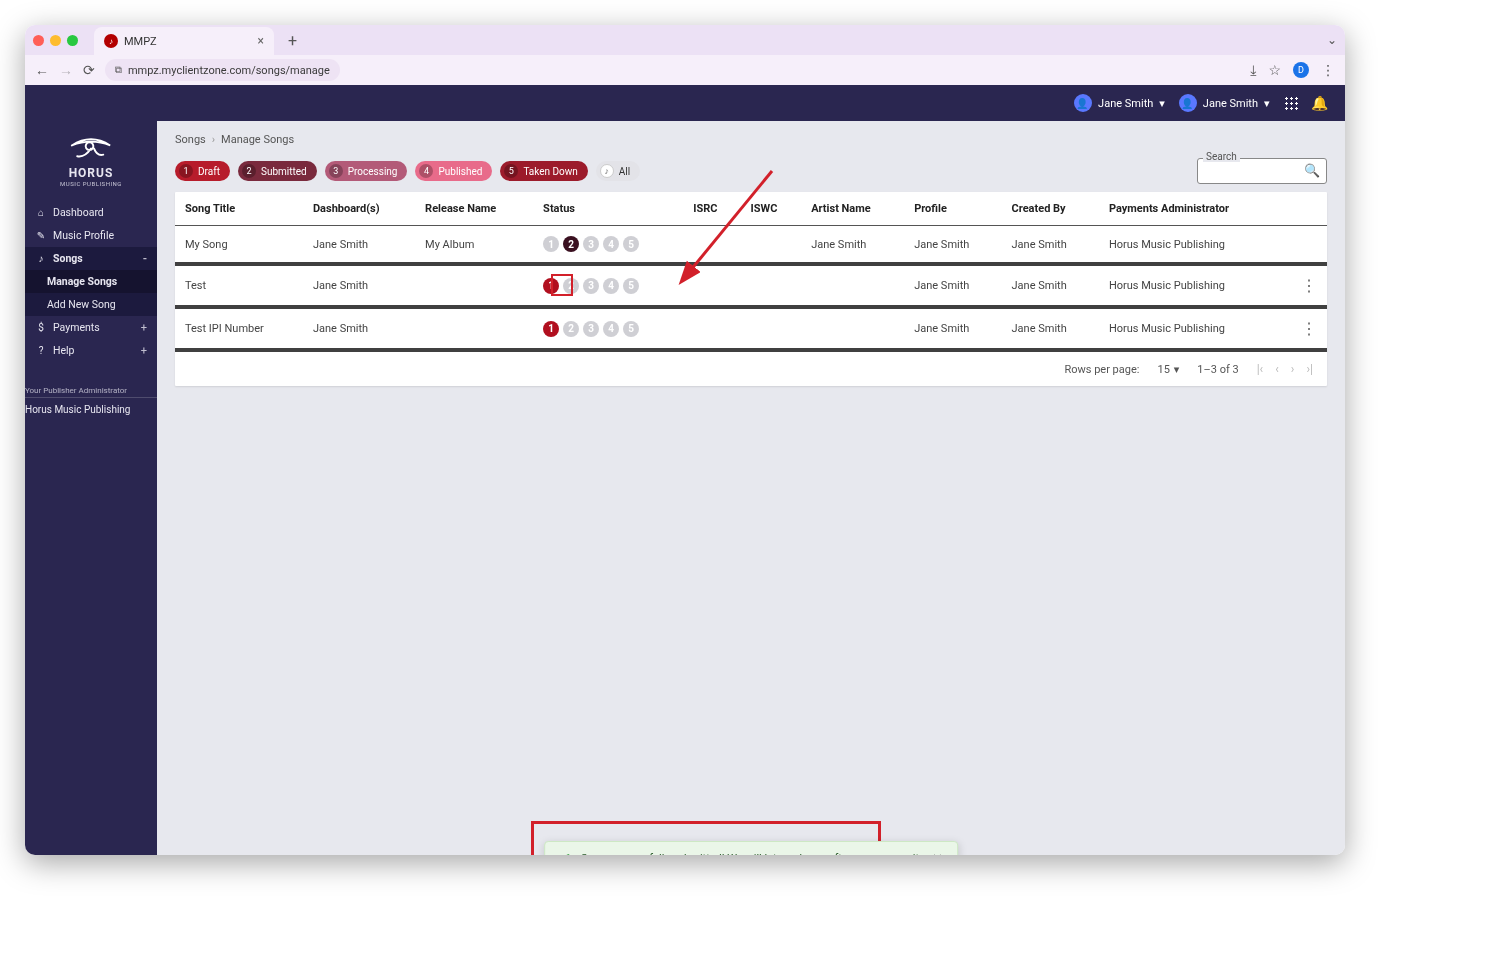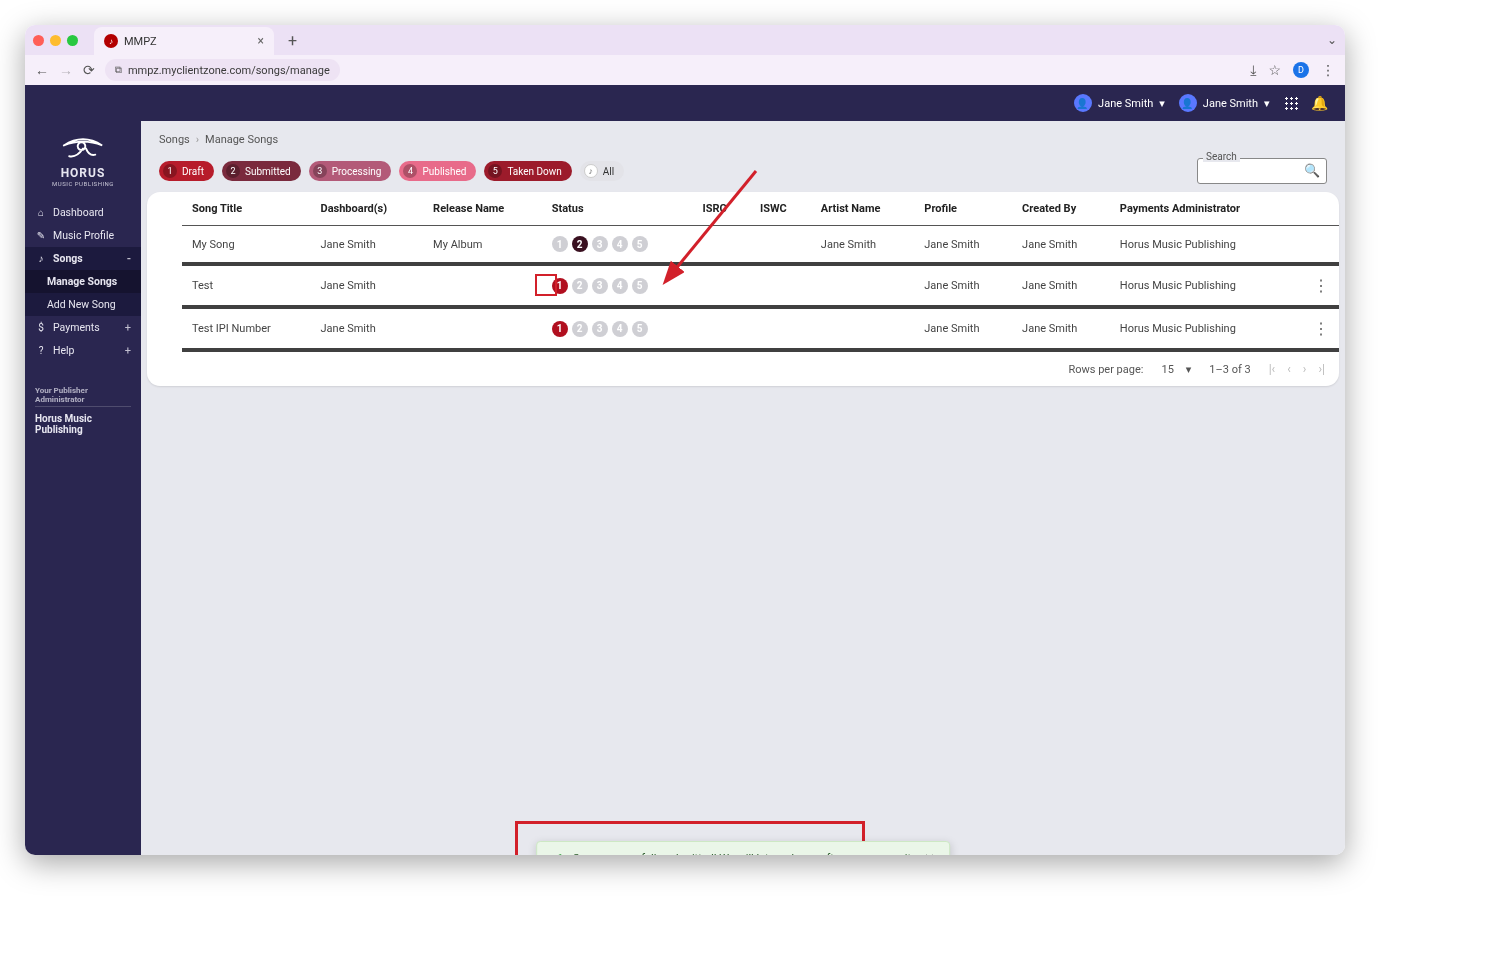--- a/index.html
+++ b/index.html
@@ -27,34 +27,34 @@
 .acct-dot{width:16px;height:16px;border-radius:50%;background:#1a73e8;color:#fff;font-size:9px;display:flex;align-items:center;justify-content:center;}
 
 
 .app { display:flex; height:calc(100% - 60px); }
 .topbar { background:#2a2650; height:36px; display:flex; align-items:center; justify-content:flex-end; padding:0 16px; gap:14px; color:#fff; font-size:11px;}
 .topbar .user{display:flex;align-items:center;gap:6px;}
 .topbar .avatar{width:18px;height:18px;border-radius:50%;background:#5a78ff;display:flex;align-items:center;justify-content:center;font-size:10px;}
 .apps-icon{display:inline-block;width:14px;height:14px;background:radial-gradient(circle,#fff 1px,transparent 1.4px);background-size:5px 5px;}
 .bell{font-size:14px;}
 
-.sidebar { width:116px; background:#2a2650; color:#e7e6f0; display:flex; flex-direction:column; font-size:10.5px;}
+.sidebar { width:132px; background:#2a2650; color:#e7e6f0; display:flex; flex-direction:column; font-size:10.5px;}
 .logo{ text-align:center; padding:10px 0 6px; }
 .logo svg{width:46px;height:32px;}
 .logo .brand{font-weight:700;font-size:12px;letter-spacing:1px;}
 .logo .sub{font-size:6px;letter-spacing:.5px;opacity:.8;}
 .menu{margin-top:8px;}
 .menu-item{display:flex;align-items:center;gap:6px;padding:5px 10px;cursor:pointer;}
 .menu-item .mico{width:12px;display:inline-block;text-align:center;font-size:10px;}
 .menu-item .plusminus{margin-left:auto;font-size:11px;opacity:.8;}
 .menu-item.section{background:#1c1a3e;font-weight:700;}
 .submenu{background:#1c1a3e;}
 .submenu .menu-item{padding:5px 10px 5px 22px;}
 .submenu .menu-item.active{background:#15132f;font-weight:700;}
-.pubadmin{margin-top:24px;padding:0 10px;font-weight:bold;}
+.pubadmin{margin-top:24px;padding:0 0;}
 .pubadmin .lbl{font-size:8px;opacity:.7;border-bottom:1px solid rgba(255,255,255,.25);padding-bottom:2px;margin-bottom:6px;}
 .pubadmin .name{font-size:10px;}
 
 .main { flex:1; background:#e7e8ee; display:flex; flex-direction:column; position:relative; }
 .main-inner{ display:flex; flex-direction:column; height:100%; }
 
 .breadcrumb{ font-size:11px; color:#555; padding:12px 18px; display:flex; gap:6px;}
 .breadcrumb .sep{color:#999;}
 
 .toolbar{ display:flex; align-items:center; padding:0 18px 8px; gap:8px;}
@@ -66,32 +66,32 @@
 .chip.published{background:#e86b8a;}
 .chip.takendown{background:#9c1b2b;}
 .chip.all{background:#e3e3e8;color:#333;}
 .chip.all .num{background:#fff;border:1px solid #ccc;color:#777;}
 
 .searchwrap{ margin-left:auto; position:relative;}
 .searchwrap input{ border:1px solid #888; border-radius:3px; height:26px; width:130px; padding:0 24px 0 6px; font-size:11px;}
 .searchwrap .leg{position:absolute;top:-7px;left:6px;background:#e7e8ee;font-size:10px;color:#555;padding:0 3px;}
 .searchwrap .mag{position:absolute;right:6px;top:5px;color:#666;font-size:13px;}
 
-.tablewrap{ background:#fff; margin:0 6px; border-radius:13px; overflow:hidden; box-shadow:0 1px 2px rgba(0,0,0,.1);padding-left:35px;}
+.tablewrap{ background:#fff; margin:0 18px; border-radius:1px; overflow:hidden; box-shadow:0 1px 2px rgba(0,0,0,.1);}
 .tablewrap table{ width:100%; border-collapse:collapse; font-size:11px; color:#444;}
 .tablewrap th{ text-align:left; font-weight:700; color:#222; padding:10px 10px; border-bottom:1px solid #555; white-space:nowrap;}
 .tablewrap td{ padding:10px 10px; border-bottom:4px solid #404040; vertical-align:middle;}
 .status-dots{display:flex;gap:4px;align-items:center;}
 .sd{width:16px;height:16px;border-radius:50%;background:#cfcfd4;color:#fff;font-size:10px;display:flex;align-items:center;justify-content:center;font-weight:700;}
 .sd.active{background:#b10f1f;}
 .sd.dark{background:#3a1020;}
 .td-actions{color:#666;font-size:16px;text-align:right;}
 
 .tfoot{ display:flex; align-items:center; justify-content:flex-end; gap:18px; padding:10px 14px; font-size:11px; color:#555;}
-.tfoot .sel{display:flex;align-items:center;gap:12px;}
+.tfoot .sel{display:flex;align-items:center;gap:4px;}
 .tfoot .pager{display:flex;gap:12px;color:#bbb;font-size:12px;}
 
 
 .annotation-arrow{position:absolute; pointer-events:none;}
 .highlight{position:absolute;border:2px solid #d2202a;pointer-events:none;}
 
 
 .toast{ position:absolute; bottom:16px; left:50%; transform:translateX(-50%); background:#eaf6e8; border:1px solid #cde8c4; border-radius:4px; padding:8px 14px; display:flex; align-items:center; gap:10px; font-size:11px; color:#2a5a2a; box-shadow:0 2px 8px rgba(0,0,0,.15);}
 .toast .tick{color:#2e9c3a;font-size:14px;}
 .toast .tx{color:#555;font-size:13px;}

